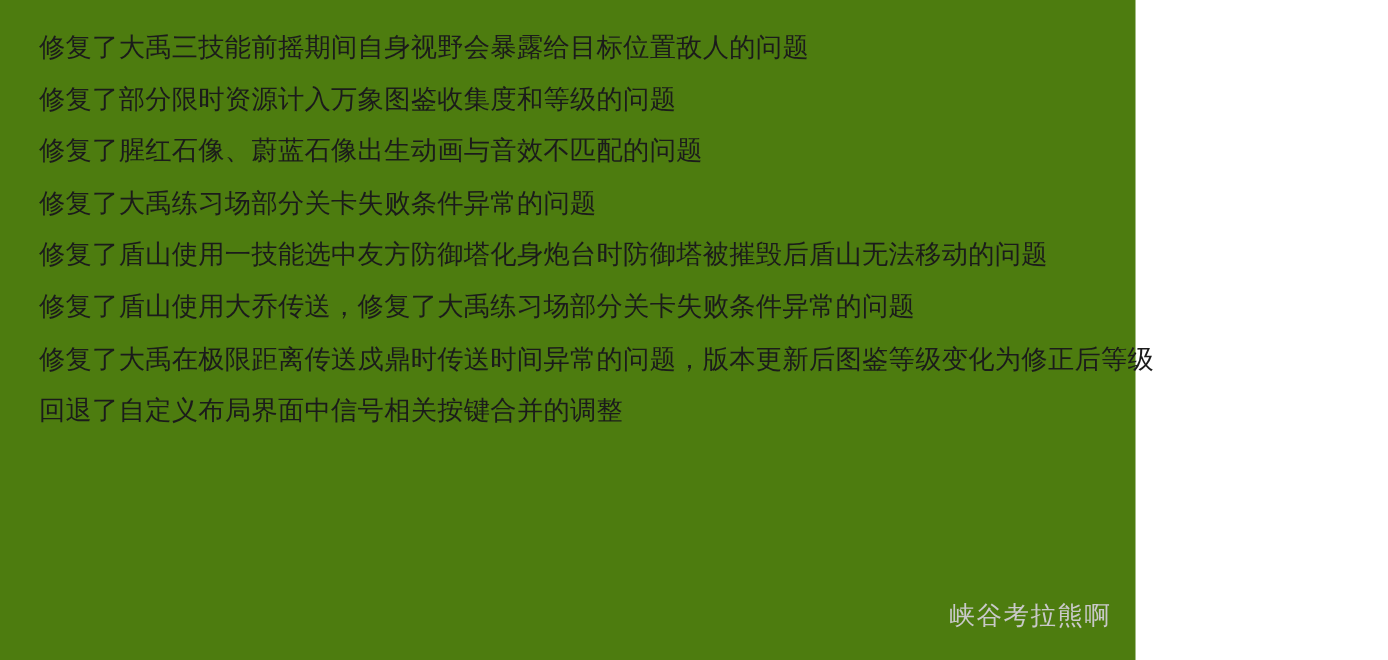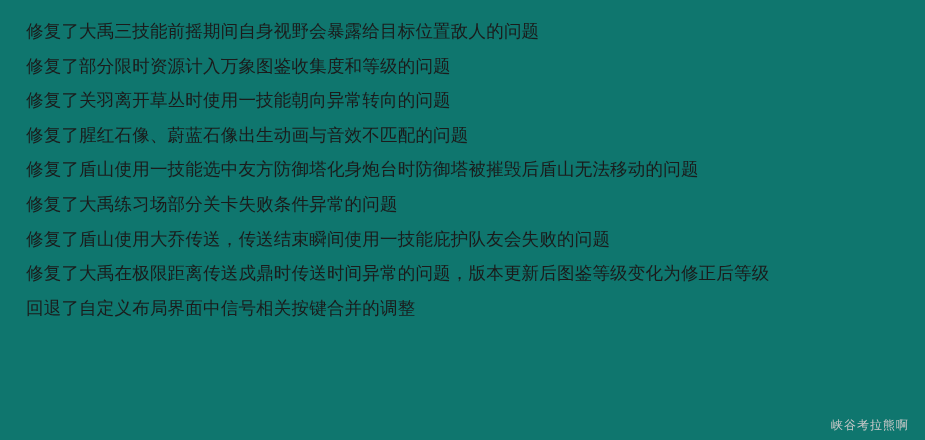--- a/index.html
+++ b/index.html
@@ -8,52 +8,51 @@
   }
   body {
     width: 925px;
     height: 440px;
     background: #ffffff;
     font-family: "Liberation Sans", "DejaVu Sans", sans-serif;
     overflow: hidden;
   }
   .page {
     position: relative;
-    width: 925px;
+    width: 757px;
     height: 440px;
     box-sizing: border-box;
     padding: 14px 20px 0 26px;
-    background: #0f766e;
+    background: #4d7c0f;
   }
   .line {
     color: #1b1b1b;
     font-size: 17.5px;
     line-height: 34.6px;
     letter-spacing: 0.2px;
     white-space: nowrap;
     font-weight: 400;
   }
   .watermark {
     position: absolute;
     right: 16px;
-    bottom: 6px;
-    font-size: 12px;
+    bottom: 18px;
+    font-size: 17px;
     color: #c9c9c9;
     letter-spacing: 1px;
     white-space: nowrap;
     user-select: none;
   }
 </style>
 </head>
 <body>
 
 <div class="page">
   <div class="line">修复了大禹三技能前摇期间自身视野会暴露给目标位置敌人的问题</div>
   <div class="line">修复了部分限时资源计入万象图鉴收集度和等级的问题</div>
-  <div class="line">修复了关羽离开草丛时使用一技能朝向异常转向的问题</div>
   <div class="line">修复了腥红石像、蔚蓝石像出生动画与音效不匹配的问题</div>
+  <div class="line">修复了大禹练习场部分关卡失败条件异常的问题</div>
   <div class="line">修复了盾山使用一技能选中友方防御塔化身炮台时防御塔被摧毁后盾山无法移动的问题</div>
-  <div class="line">修复了大禹练习场部分关卡失败条件异常的问题</div>
-  <div class="line">修复了盾山使用大乔传送，传送结束瞬间使用一技能庇护队友会失败的问题</div>
+  <div class="line">修复了盾山使用大乔传送，修复了大禹练习场部分关卡失败条件异常的问题</div>
   <div class="line">修复了大禹在极限距离传送戍鼎时传送时间异常的问题，版本更新后图鉴等级变化为修正后等级</div>
   <div class="line">回退了自定义布局界面中信号相关按键合并的调整</div>
   <div class="watermark">峡谷考拉熊啊</div>
 </div>
 
 </body></html>

